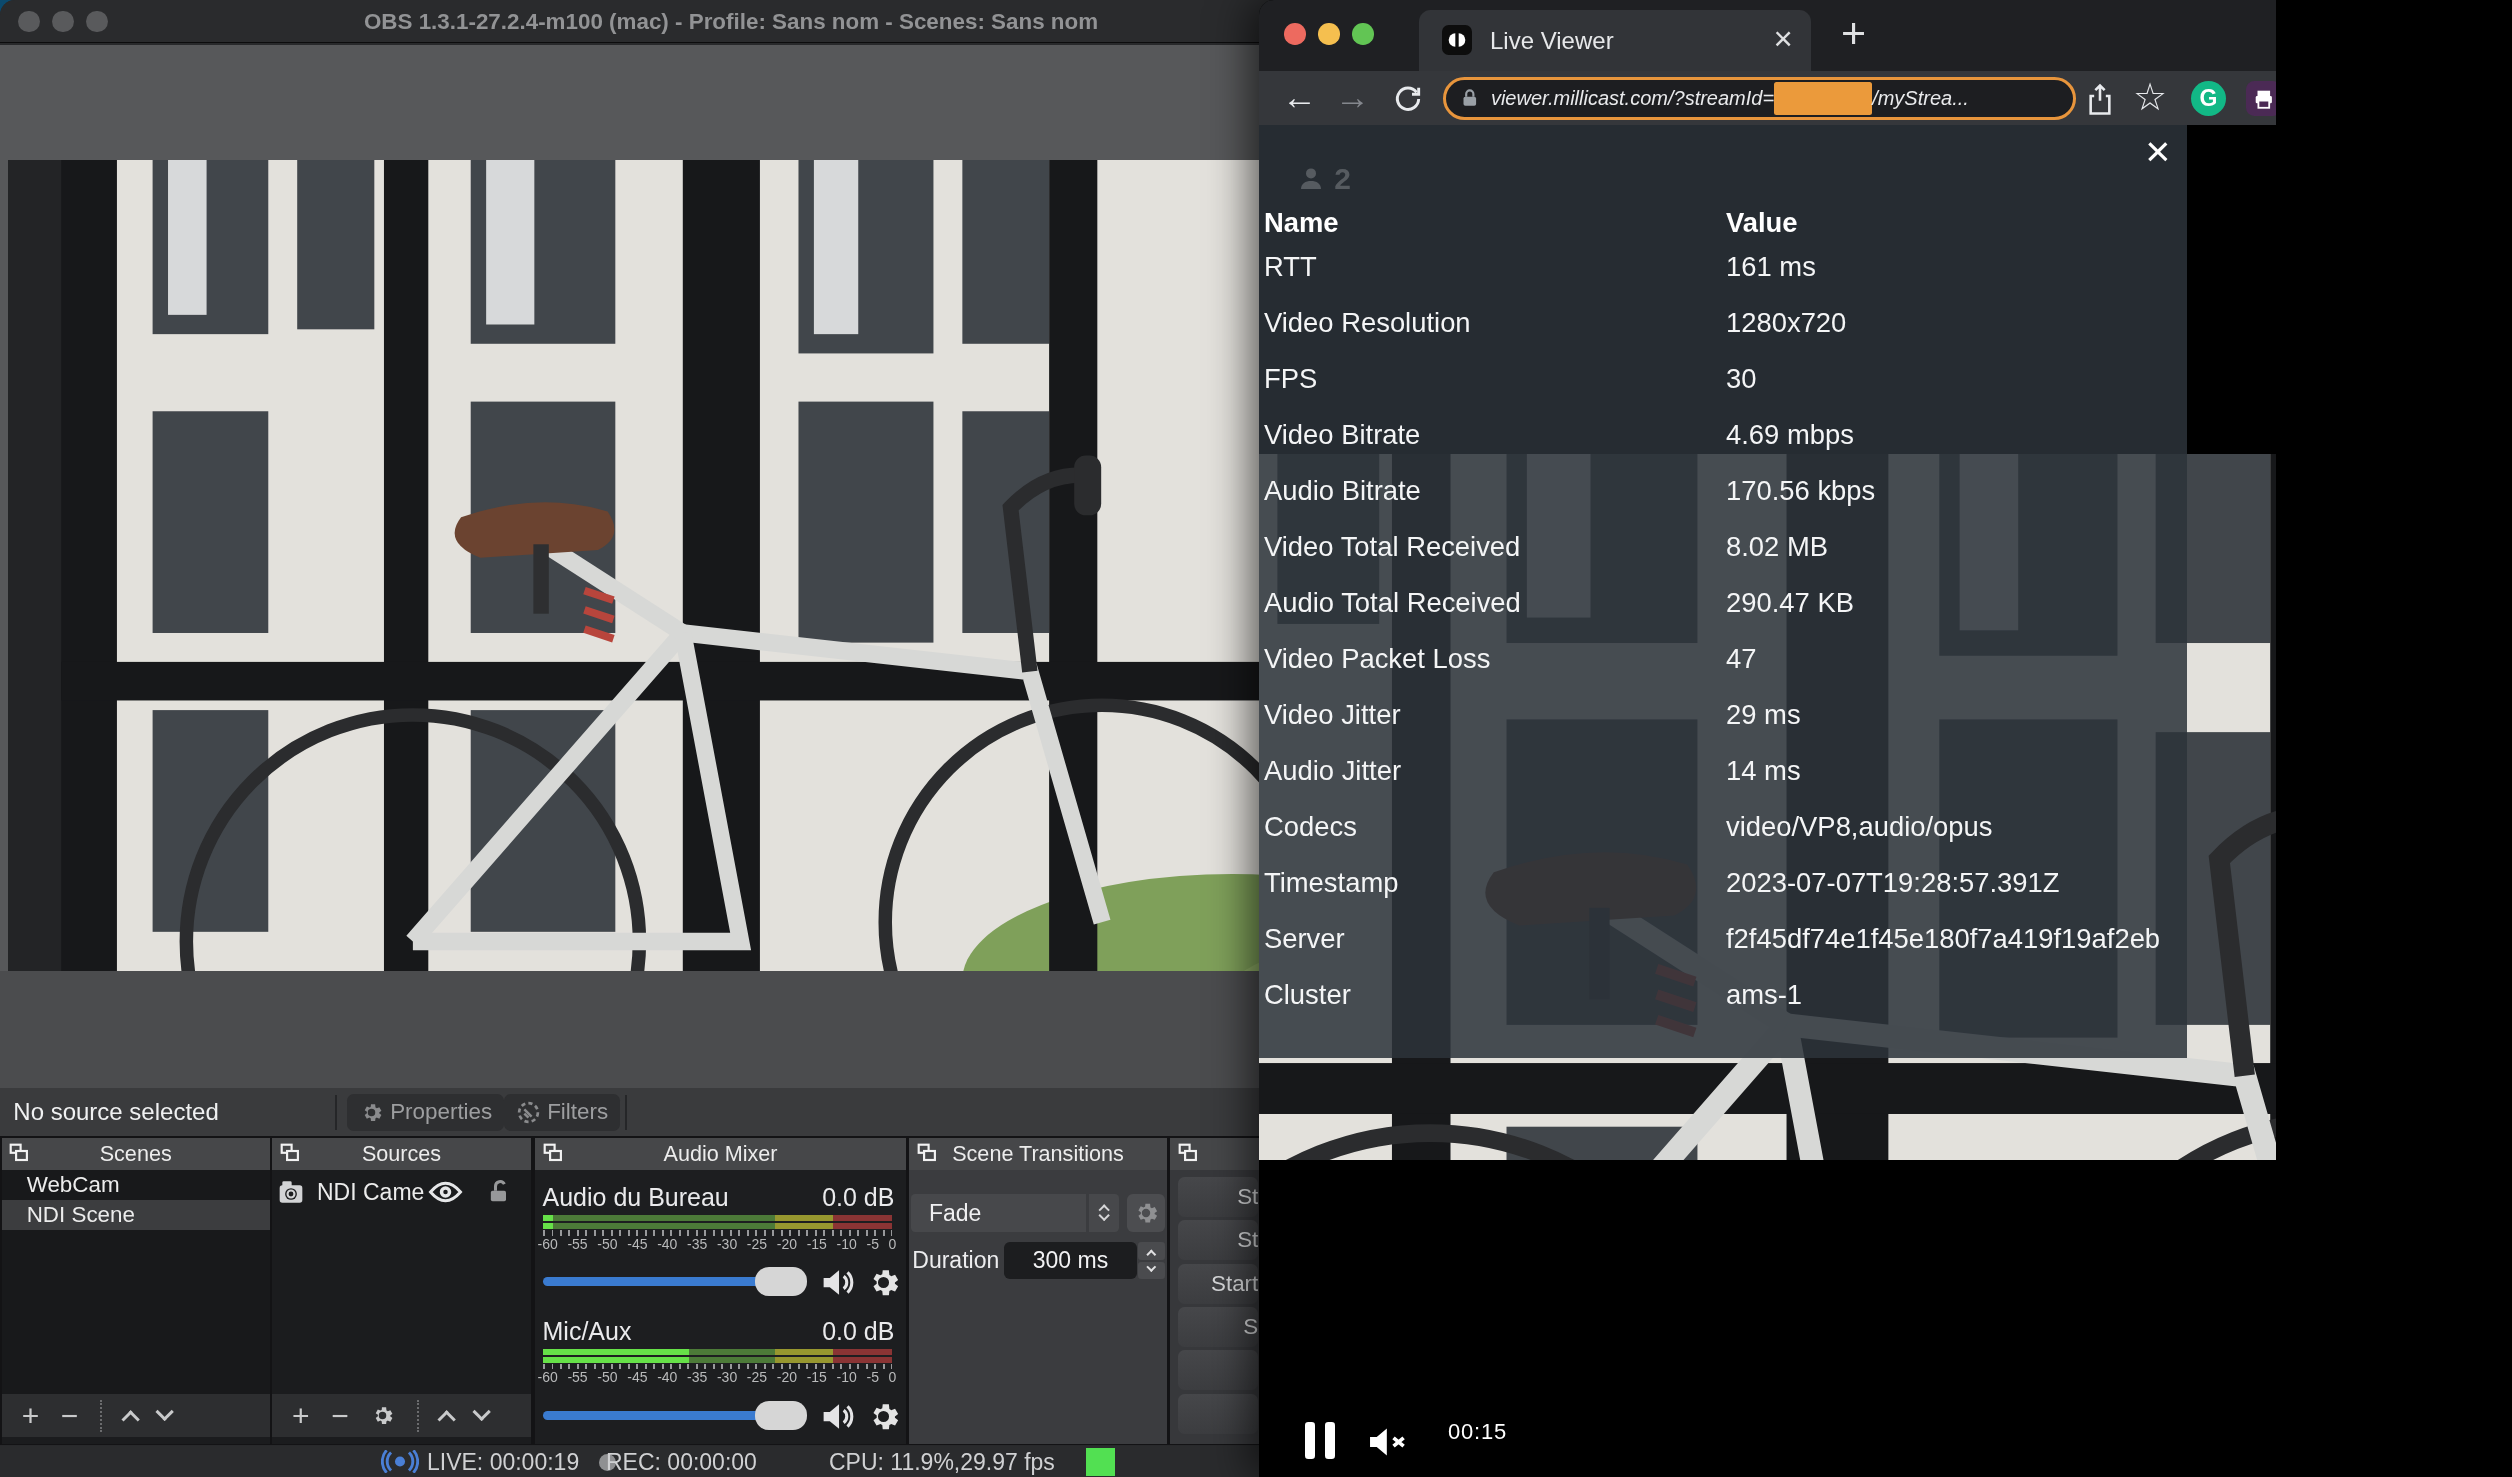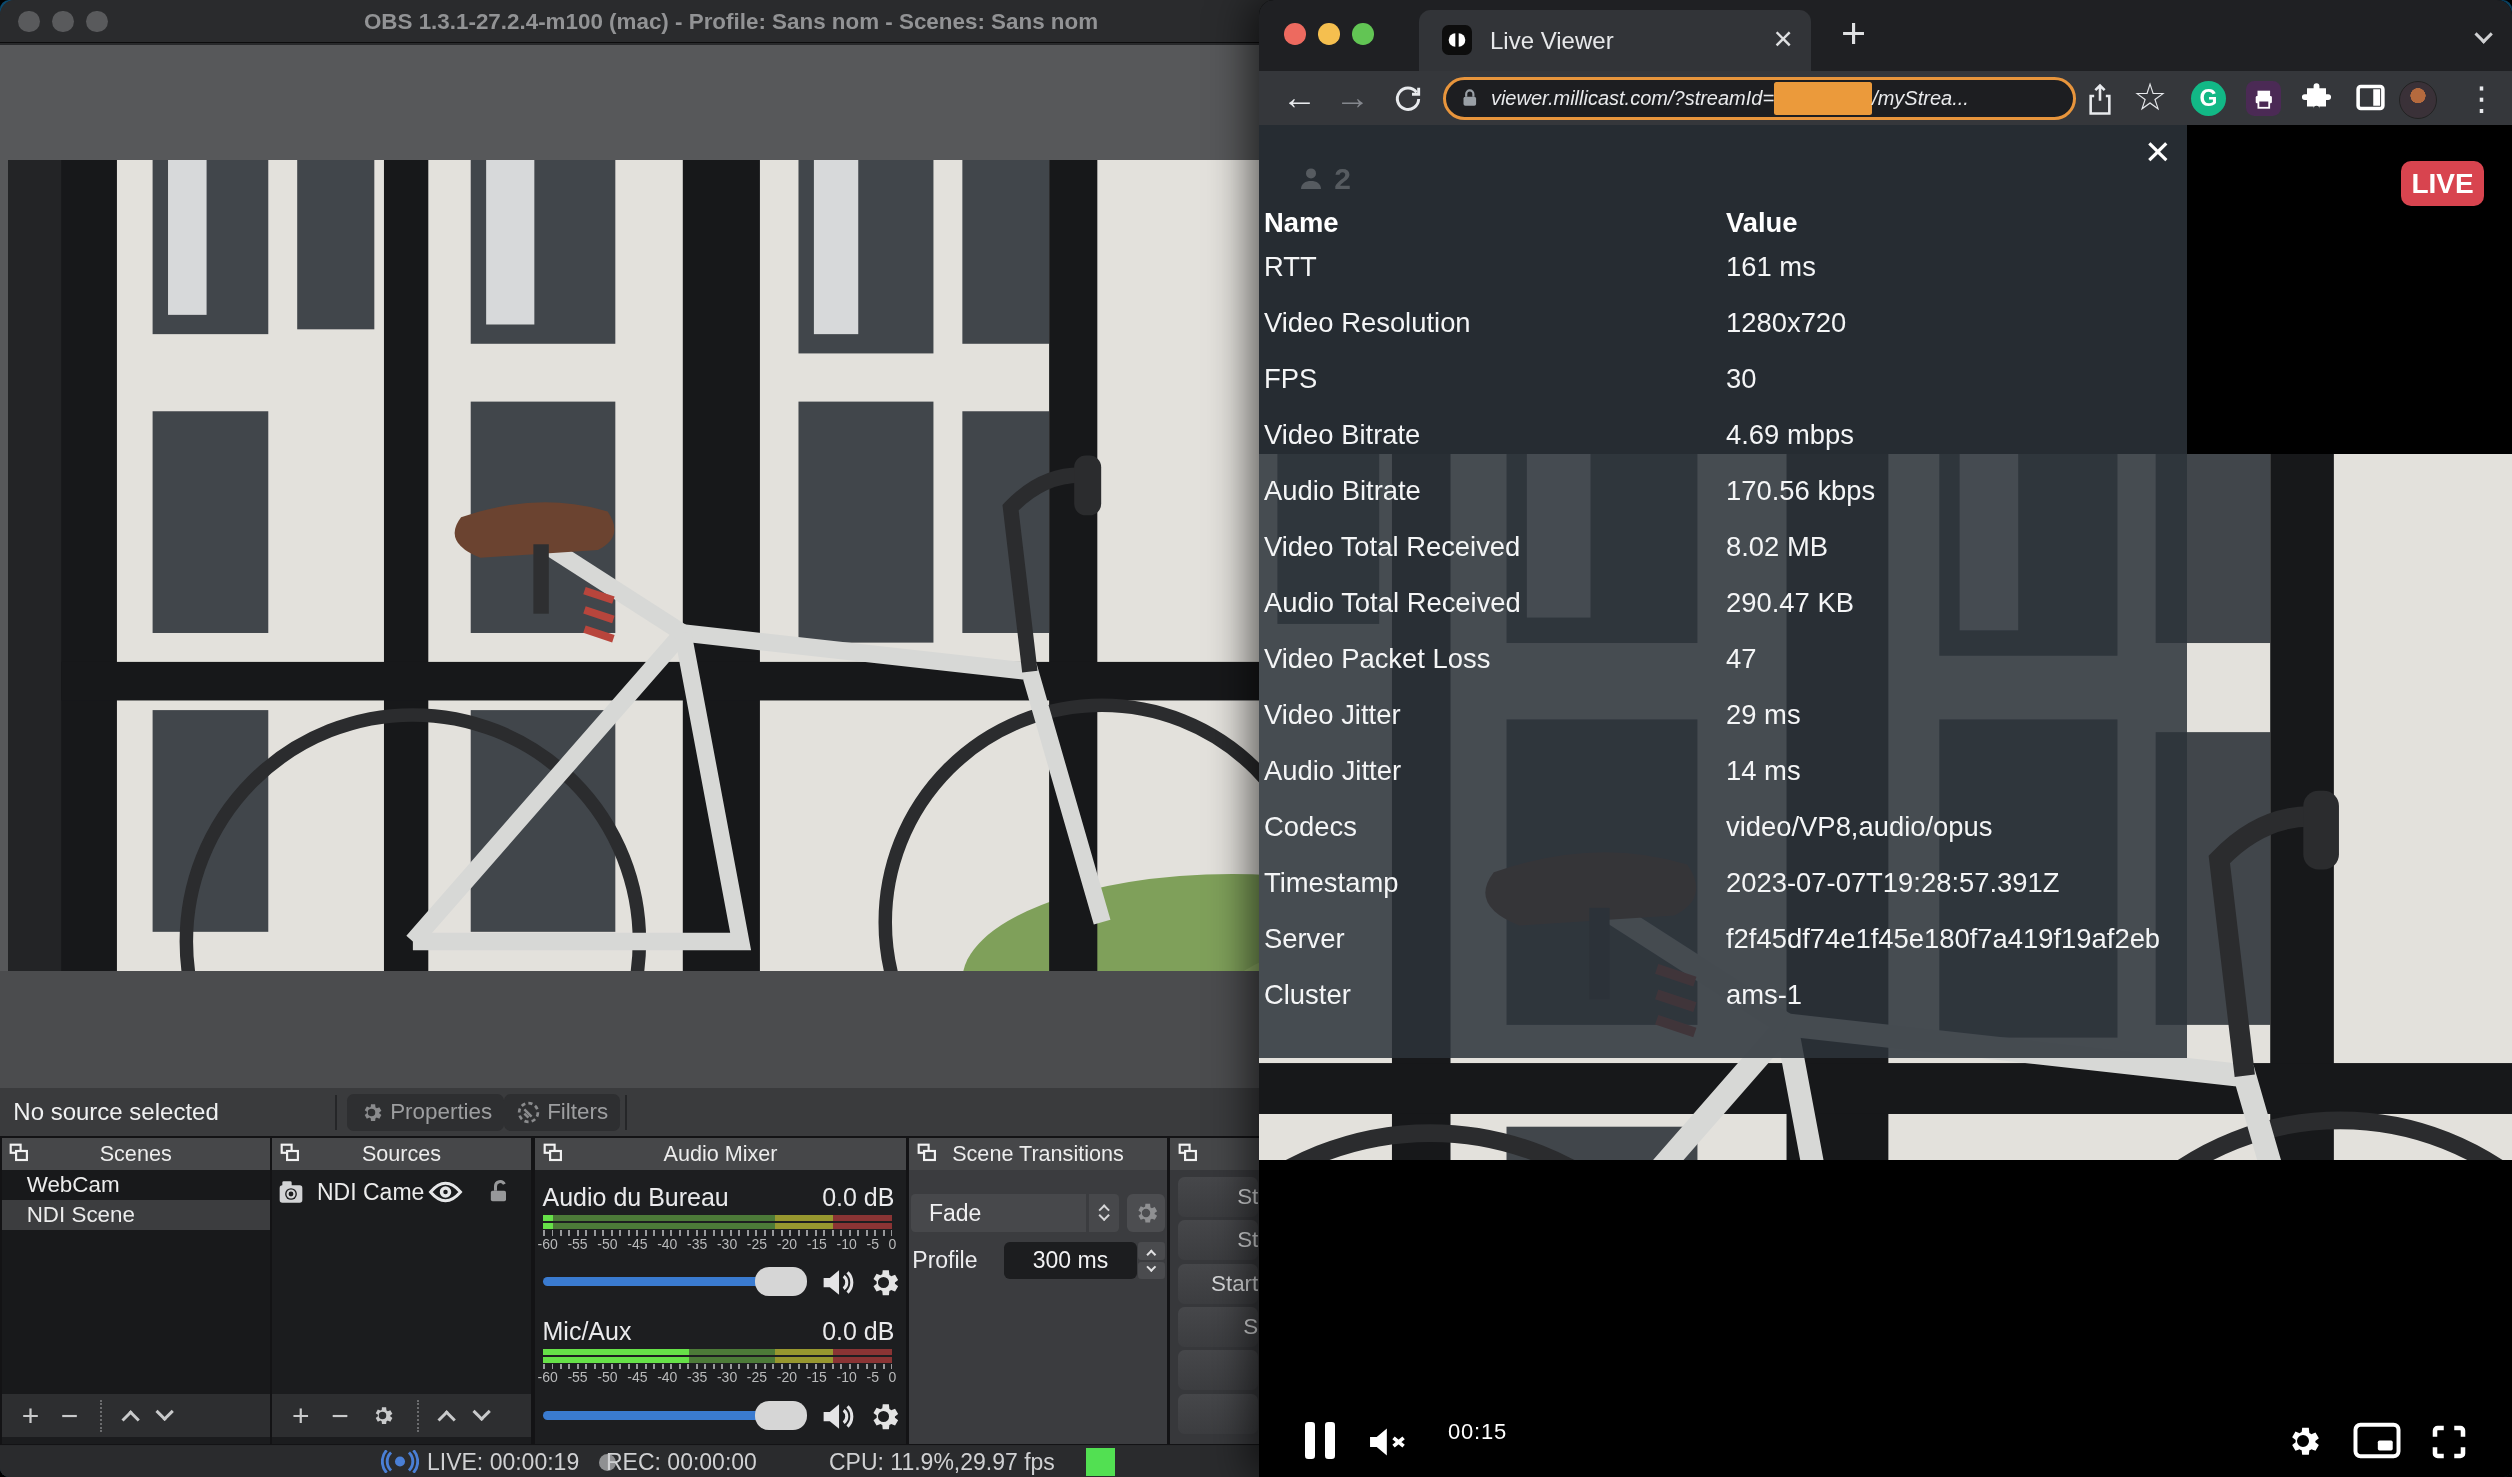--- a/index.html
+++ b/index.html
@@ -1,18 +1,18 @@
 <!DOCTYPE html>
 <html style="font-size:13.3px"><head>
 <meta charset="utf-8">
 <style>
   * { margin:0; padding:0; box-sizing:border-box; }
   html,body { background:#000; }
   body { font-family:"Liberation Sans", sans-serif; }
-  #screen { position:relative; width:2512px; height:1477px; overflow:hidden; background:#0c4a6e;border-radius:9px; }
+  #screen { position:relative; width:2276px; height:1477px; overflow:hidden; background:#0c4a6e; }
   .abs { position:absolute; }
 
   
   #obs { position:absolute; left:0; top:0; width:1462px; height:1477px; background:#28292b; border-radius:15px 15px 0 0; }
   .obs-titlebar { position:absolute; left:0; top:0; width:100%; height:43px; background:#2a2b2d; border-radius:15px 15px 0 0; border-bottom:1.7px solid #0c0c0d; }
   .traffic { position:absolute; left:18.3px; top:10.8px; display:flex; gap:12.5px; }
   .traffic i { width:21.6px; height:21.6px; border-radius:50%; background:#595a5c; }
   .traffic.colored i:nth-child(1){ background:#ed6a5f; }
   .traffic.colored i:nth-child(2){ background:#f5bf4f; }
   .traffic.colored i:nth-child(3){ background:#62c554; }
@@ -405,21 +405,21 @@
             <span class="chv up"></span>
             <span class="chv down"></span>
           </div>
           <div class="trans-gear">
             <svg width="28" height="28" viewBox="0 0 24 24">
                 <use href="#i-gear"></use>
               </svg>
           </div>
         </div>
         <div class="trans-row2">
-          <span class="dur-label">Profile</span>
+          <span class="dur-label">Duration</span>
           <div class="dur-box">300 ms</div>
           <div class="dur-spin">
             <div>
                 <span class="chv up"></span>
               </div>
             <div>
                 <span class="chv down"></span>
               </div>
           </div>
         </div>

